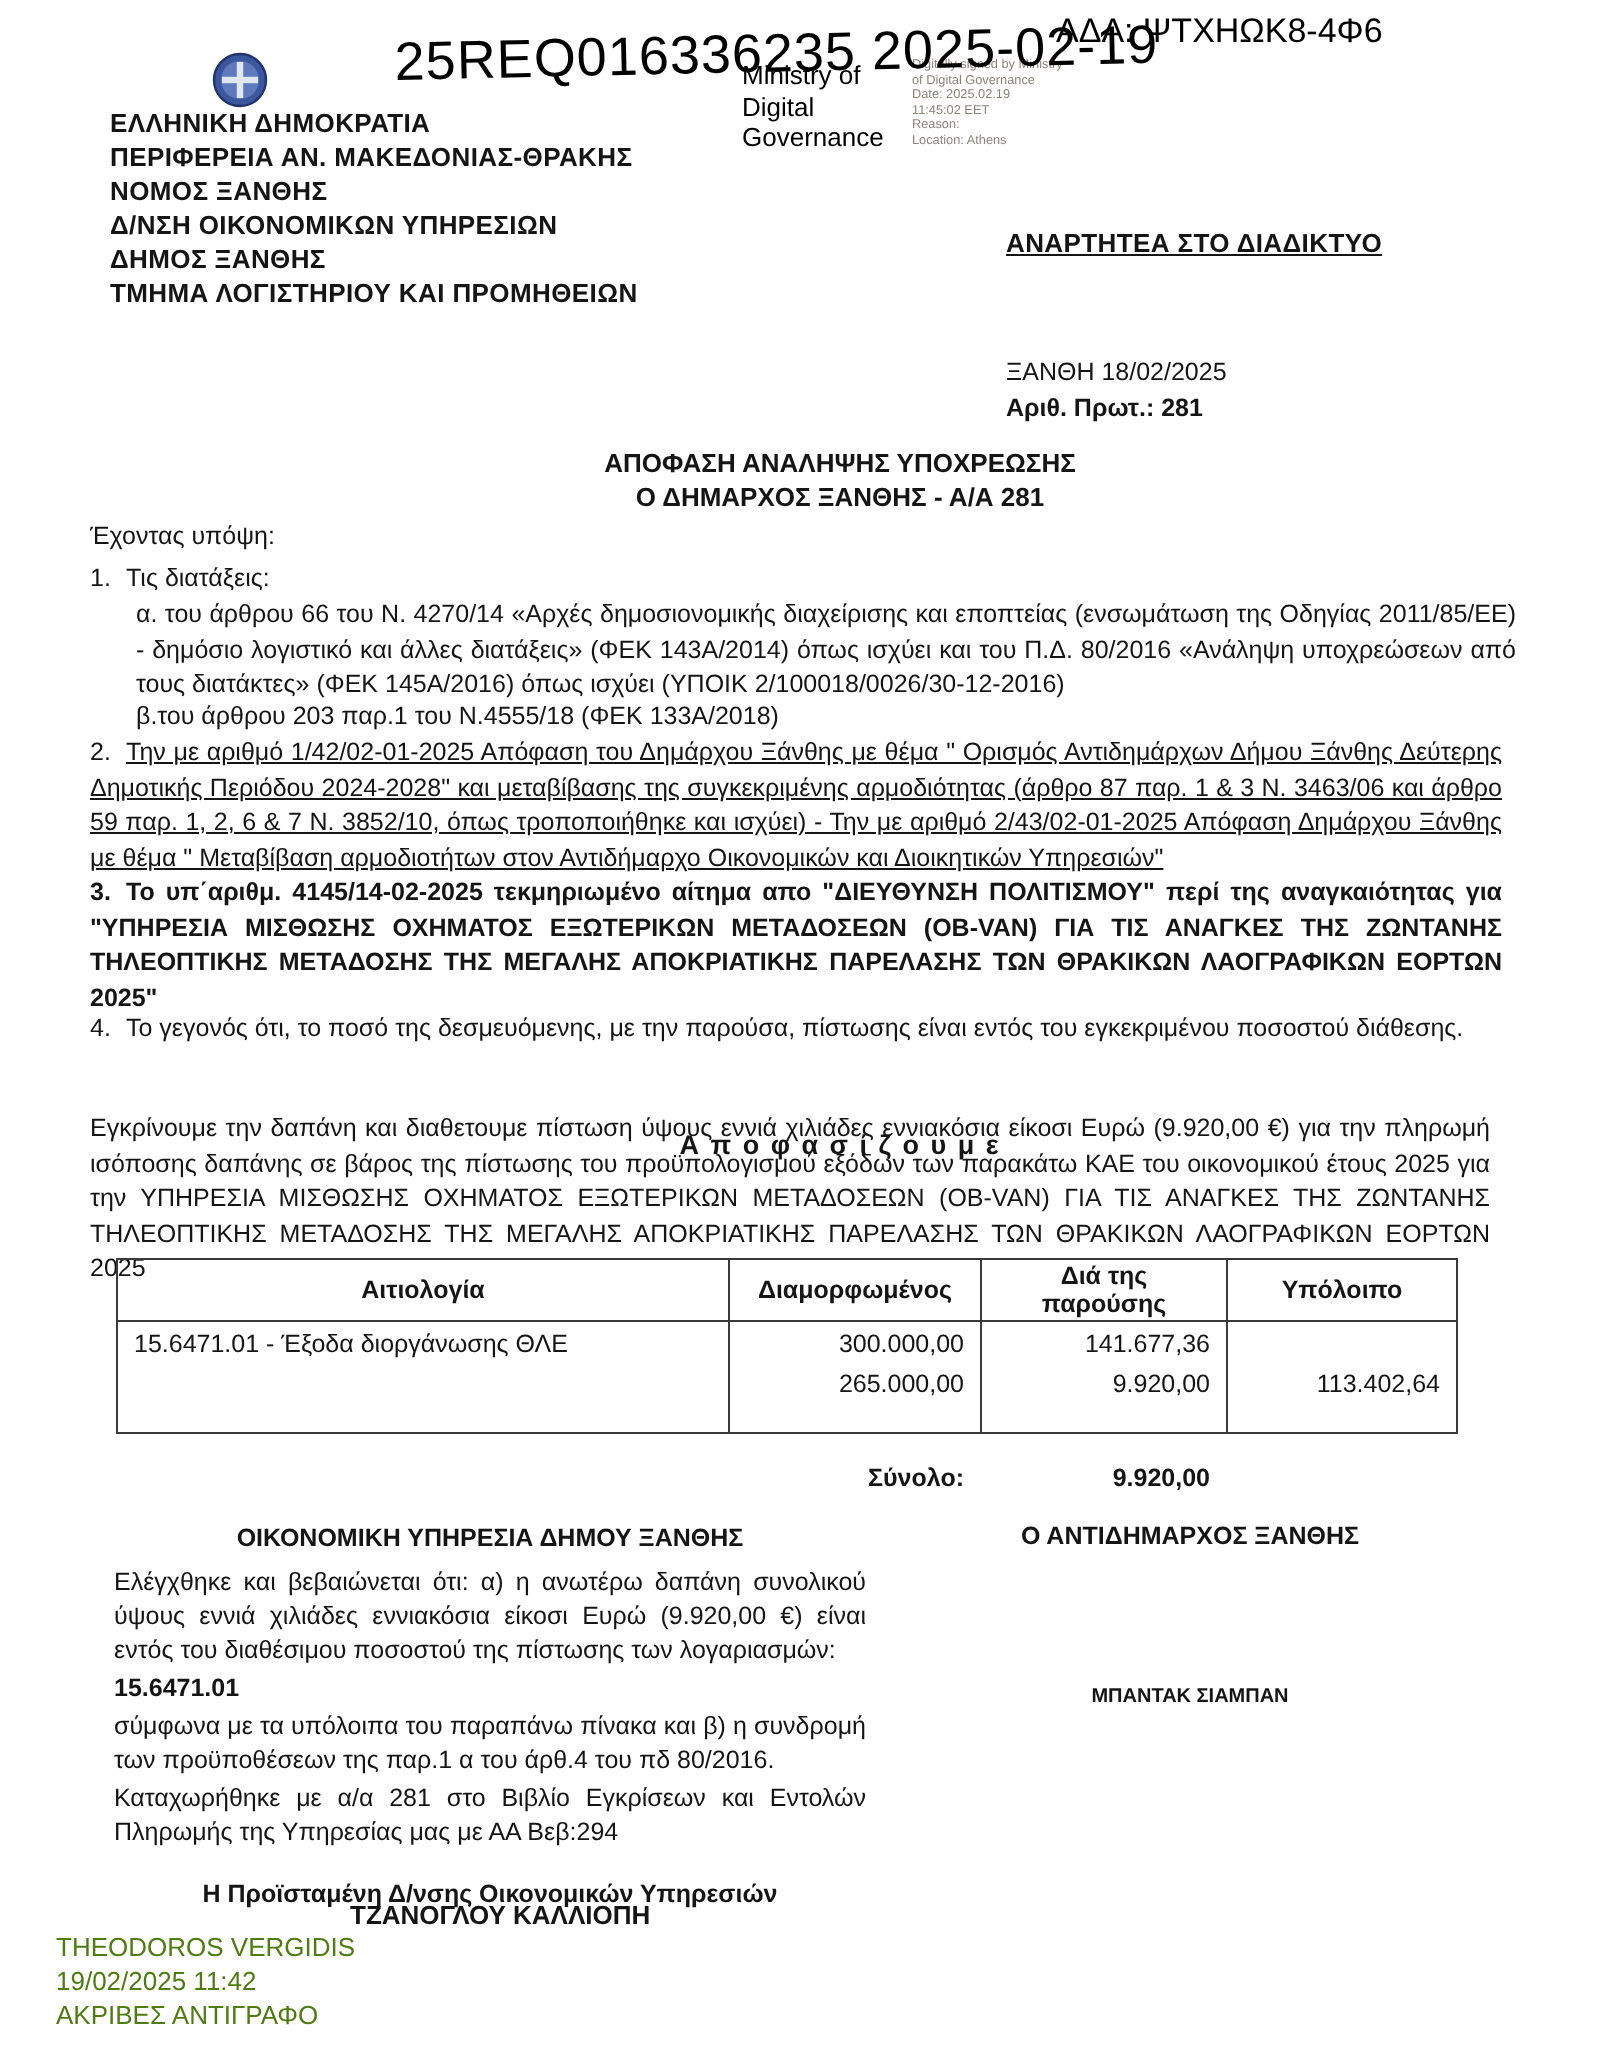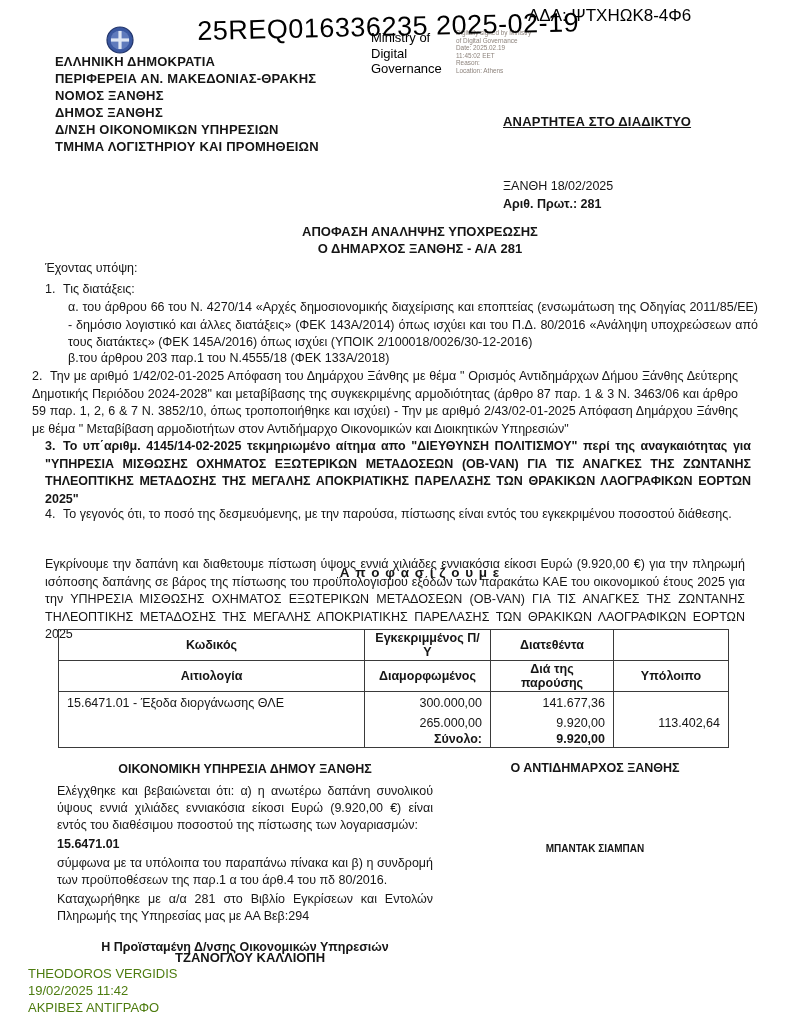--- a/index.html
+++ b/index.html
@@ -63,43 +63,43 @@
   </div>
 
   <div class="abs bigcode" style="left:197px;top:16px;">25REQ016336235 2025-02-19</div>
 
   <div class="abs ada" style="left:528px;top:6px;">ΑΔΑ: ΨΤΧΗΩΚ8-4Φ6</div>
 
   <div class="abs hdr-block" style="left:55px;top:53px;">
     <div>ΕΛΛΗΝΙΚΗ ΔΗΜΟΚΡΑΤΙΑ</div>
     <div>ΠΕΡΙΦΕΡΕΙΑ ΑΝ. ΜΑΚΕΔΟΝΙΑΣ-ΘΡΑΚΗΣ</div>
     <div>ΝΟΜΟΣ ΞΑΝΘΗΣ</div>
+    <div>Δ/ΝΣΗ ΟΙΚΟΝΟΜΙΚΩΝ ΥΠΗΡΕΣΙΩΝ</div>
     <div>ΔΗΜΟΣ ΞΑΝΘΗΣ</div>
-    <div>Δ/ΝΣΗ ΟΙΚΟΝΟΜΙΚΩΝ ΥΠΗΡΕΣΙΩΝ</div>
     <div>ΤΜΗΜΑ ΛΟΓΙΣΤΗΡΙΟΥ ΚΑΙ ΠΡΟΜΗΘΕΙΩΝ</div>
   </div>
 
   <div class="abs hdr-block underline" style="left:503px;top:113px;">ΑΝΑΡΤΗΤΕΑ ΣΤΟ ΔΙΑΔΙΚΤΥΟ</div>
   <div class="abs txt" style="left:503px;top:178px;">ΞΑΝΘΗ  18/02/2025</div>
   <div class="abs txt b" style="left:503px;top:196px;">Αριθ. Πρωτ.: 281</div>
 
   <div class="abs center" style="left:100px;top:223px;width:640px;font-size:13px;font-weight:bold;line-height:17px;">
     <div>ΑΠΟΦΑΣΗ ΑΝΑΛΗΨΗΣ ΥΠΟΧΡΕΩΣΗΣ</div>
     <div>Ο ΔΗΜΑΡΧΟΣ ΞΑΝΘΗΣ   -   Α/Α 281</div>
   </div>
 
   <div class="abs txt" style="left:45px;top:260px;">Έχοντας υπόψη:</div>
 
   <div class="abs txt" style="left:45px;top:281px;width:710px;">
     <span class="num">1.</span><span>Τις διατάξεις:</span>
   </div>
   <div class="abs txt just" style="left:68px;top:299px;width:690px;">α. του άρθρου 66 του Ν. 4270/14 «Αρχές δημοσιονομικής διαχείρισης και εποπτείας (ενσωμάτωση της Οδηγίας 2011/85/ΕΕ) - δημόσιο λογιστικό και άλλες διατάξεις» (ΦΕΚ 143Α/2014) όπως ισχύει και του Π.Δ. 80/2016 «Ανάληψη υποχρεώσεων από τους διατάκτες» (ΦΕΚ 145Α/2016) όπως ισχύει (ΥΠΟΙΚ 2/100018/0026/30-12-2016)</div>
   <div class="abs txt" style="left:68px;top:350px;width:690px;">β.του άρθρου 203 παρ.1 του Ν.4555/18 (ΦΕΚ 133Α/2018)</div>
 
-  <div class="abs txt just" style="left:32px;top:368px;width:706px;">
+  <div class="abs txt just" style="left:45px;top:368px;width:706px;text-decoration:underline;">
     <span class="num">2.</span><span>Την με αριθμό 1/42/02-01-2025 Απόφαση του Δημάρχου Ξάνθης με θέμα " Ορισμός Αντιδημάρχων Δήμου Ξάνθης Δεύτερης Δημοτικής Περιόδου 2024-2028" και μεταβίβασης της συγκεκριμένης αρμοδιότητας (άρθρο 87 παρ. 1 &amp; 3 Ν. 3463/06 και άρθρο 59 παρ. 1, 2, 6 &amp; 7 Ν. 3852/10, όπως τροποποιήθηκε και ισχύει) - Την με αριθμό 2/43/02-01-2025 Απόφαση Δημάρχου Ξάνθης με θέμα " Μεταβίβαση αρμοδιοτήτων στον Αντιδήμαρχο Οικονομικών και Διοικητικών Υπηρεσιών"</span>
   </div>
 
   <div class="abs txt just" style="left:45px;top:438px;width:706px;font-weight:bold;">
     <span class="num">3.</span><span>Το υπ΄αριθμ. 4145/14-02-2025 τεκμηριωμένο αίτημα απο "ΔΙΕΥΘΥΝΣΗ ΠΟΛΙΤΙΣΜΟΥ"  περί της αναγκαιότητας για "ΥΠΗΡΕΣΙΑ ΜΙΣΘΩΣΗΣ ΟΧΗΜΑΤΟΣ ΕΞΩΤΕΡΙΚΩΝ ΜΕΤΑΔΟΣΕΩΝ (OB-VAN) ΓΙΑ ΤΙΣ ΑΝΑΓΚΕΣ ΤΗΣ ΖΩΝΤΑΝΗΣ ΤΗΛΕΟΠΤΙΚΗΣ ΜΕΤΑΔΟΣΗΣ ΤΗΣ ΜΕΓΑΛΗΣ ΑΠΟΚΡΙΑΤΙΚΗΣ ΠΑΡΕΛΑΣΗΣ ΤΩΝ ΘΡΑΚΙΚΩΝ ΛΑΟΓΡΑΦΙΚΩΝ ΕΟΡΤΩΝ 2025"</span>
   </div>
 
   <div class="abs txt" style="left:45px;top:506px;width:720px;">
     <span class="num">4.</span><span>Το γεγονός ότι, το ποσό της δεσμευόμενης, με την παρούσα, πίστωσης είναι εντός του εγκεκριμένου ποσοστού διάθεσης.</span>
   </div>
@@ -108,26 +108,20 @@
   <div class="abs txt just" style="left:45px;top:556px;width:700px;">Εγκρίνουμε την δαπάνη και διαθετουμε πίστωση ύψους εννιά  χιλιάδες εννιακόσια είκοσι Ευρώ  (9.920,00 €) για την πληρωμή ισόποσης δαπάνης σε βάρος της πίστωσης του προϋπολογισμού εξόδων των παρακάτω ΚΑΕ του οικονομικού έτους 2025 για την ΥΠΗΡΕΣΙΑ ΜΙΣΘΩΣΗΣ ΟΧΗΜΑΤΟΣ ΕΞΩΤΕΡΙΚΩΝ ΜΕΤΑΔΟΣΕΩΝ (OB-VAN) ΓΙΑ ΤΙΣ ΑΝΑΓΚΕΣ ΤΗΣ ΖΩΝΤΑΝΗΣ ΤΗΛΕΟΠΤΙΚΗΣ ΜΕΤΑΔΟΣΗΣ ΤΗΣ ΜΕΓΑΛΗΣ ΑΠΟΚΡΙΑΤΙΚΗΣ ΠΑΡΕΛΑΣΗΣ ΤΩΝ ΘΡΑΚΙΚΩΝ ΛΑΟΓΡΑΦΙΚΩΝ ΕΟΡΤΩΝ 2025</div>
 
   <table class="budget abs" style="left:58px;top:629px;width:670px;">
     <colgroup>
       <col style="width:306px">
         <col style="width:126px">
         <col style="width:123px">
         <col style="width:115px">
     </colgroup>
     <tbody>
-        <tr>
-      <th>Κωδικός</th>
-      <th>Εγκεκριμμένος Π/Υ</th>
-      <th>Διατεθέντα</th>
-      <th></th>
-    </tr>
     <tr>
       <th>Αιτιολογία</th>
       <th>Διαμορφωμένος</th>
       <th>Διά της παρούσης</th>
       <th>Υπόλοιπο</th>
     </tr>
     <tr style="height:56px;">
       <td style="line-height:20px;">15.6471.01 - Έξοδα διοργάνωσης ΘΛΕ</td>
       <td class="cell-nums">
         <div>300.000,00</div>

